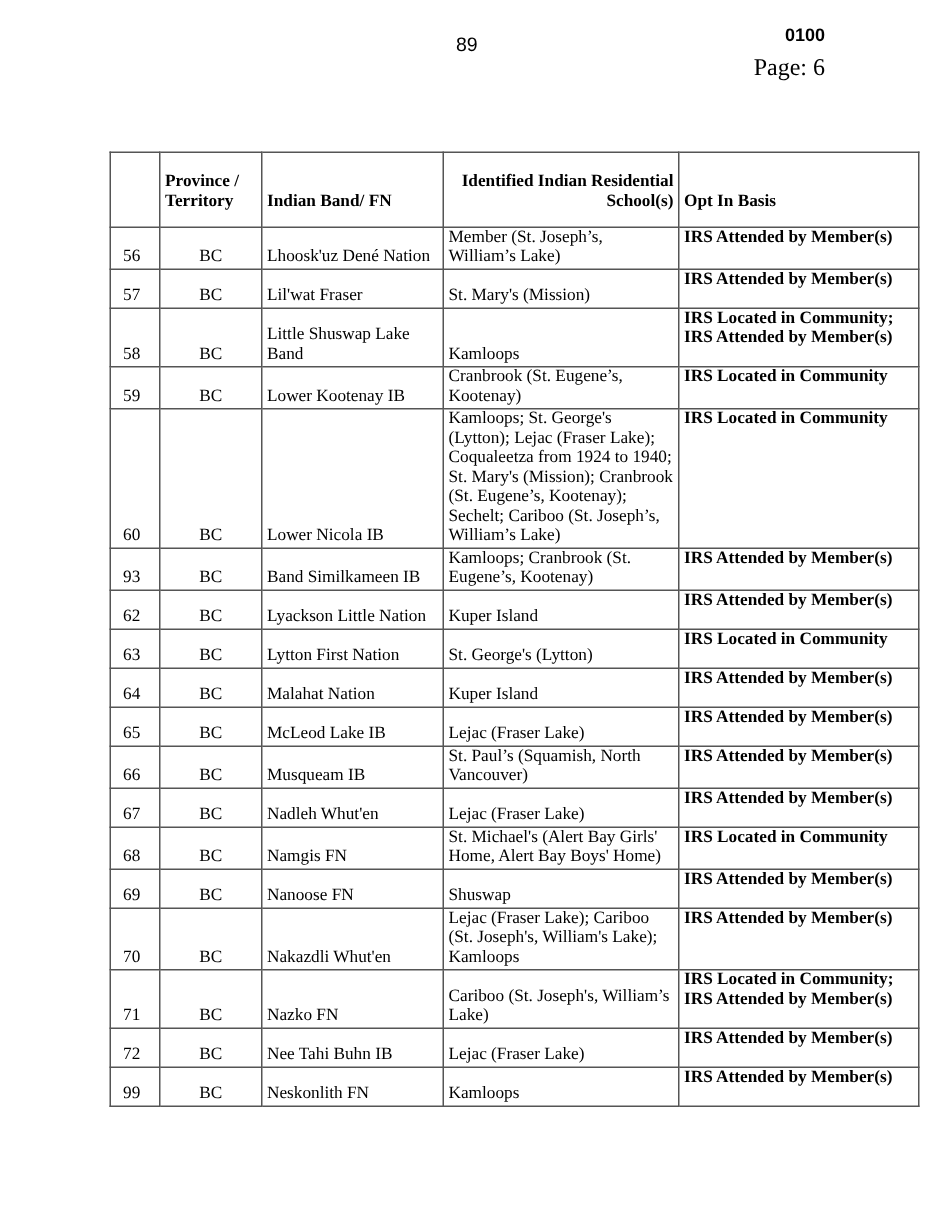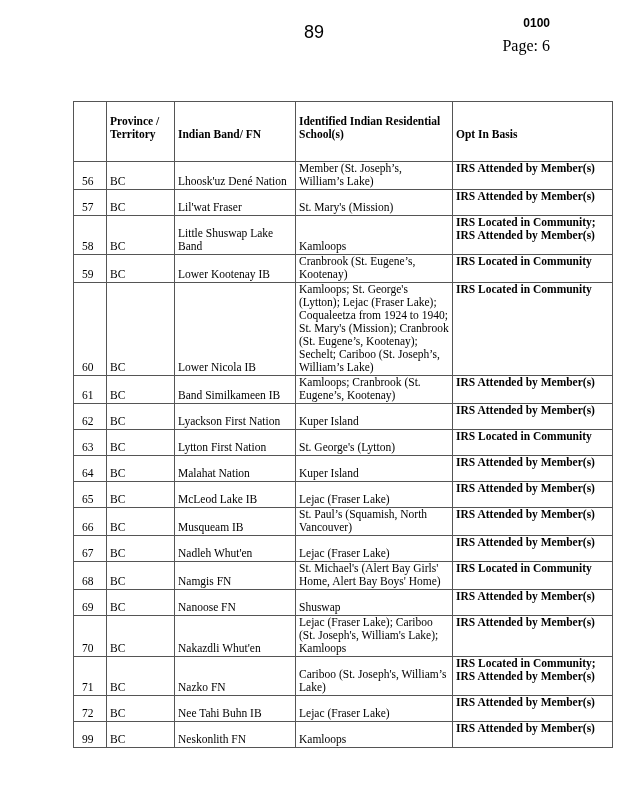--- a/index.html
+++ b/index.html
@@ -1,28 +1,28 @@
 <!DOCTYPE html>
 <html><head>
 <meta charset="utf-8">
 <style>
   html, body { margin: 0; padding: 0; background: #ffffff; }
   body { width: 624px; height: 807px; position: relative; overflow: hidden; font-family: "Liberation Serif", serif; color: #000; }
-  .page-num { position: absolute; left: 304px; top: 22px; font-family: "Liberation Sans", sans-serif; font-size: 18px; }
+  .page-num { position: absolute; left: 304px; top: 22px; font-family: "Liberation Sans", sans-serif; font-size: 13px; }
   .doc-code { position: absolute; right: 74px; top: 16px; font-family: "Liberation Sans", sans-serif; font-weight: bold; font-size: 12px; }
   .page-label { position: absolute; right: 74px; top: 37px; font-size: 16px; }
   table { position: absolute; left: 73px; top: 101px; border-collapse: collapse; width: 540px; font-size: 11.5px; line-height: 13px; }
   td, th { border: 1px solid #555; padding: 0 3px; vertical-align: bottom; text-align: left; }
-  th { font-weight: bold; height: 39px; padding-bottom: 20px; }
+  th { font-weight: bold; height: 39px; padding-bottom: 10px; }
   th.c0 { width: 26px; }
   th.c1 { width: 61px; }
   th.c2 { width: 114px; }
-  th.c3 { width: 150px; }
+  th.c3 { width: 150px; text-align: right; }
   td.num { padding-left: 8px; }
-  td.prov { }
+  td.prov { text-align: center; }
   td.opt { vertical-align: top; font-weight: bold; }
   td { padding-bottom: 1px; }
 </style>
 </head>
 <body>
 
 <div class="page-num">89</div>
 <div class="doc-code">0100</div>
 <div class="page-label">Page:  6</div>
 
@@ -66,30 +66,30 @@
         <td class="opt">IRS Located in Community</td>
       </tr>
       <tr style="height: 91px;">
         <td class="num">60</td>
         <td class="prov">BC</td>
         <td class="band">Lower Nicola IB</td>
         <td class="schools">Kamloops; St. George's (Lytton); Lejac (Fraser Lake); Coqualeetza from 1924 to 1940; St. Mary's (Mission); Cranbrook (St. Eugene’s, Kootenay); Sechelt; Cariboo (St. Joseph’s, William’s Lake)</td>
         <td class="opt">IRS Located in Community</td>
       </tr>
       <tr style="height: 26px;">
-        <td class="num">61</td>
+        <td class="num">93</td>
         <td class="prov">BC</td>
         <td class="band">Band Similkameen IB</td>
         <td class="schools">Kamloops; Cranbrook (St. Eugene’s, Kootenay)</td>
         <td class="opt">IRS Attended by Member(s)</td>
       </tr>
       <tr style="height: 26px;">
         <td class="num">62</td>
         <td class="prov">BC</td>
-        <td class="band">Lyackson First Nation</td>
+        <td class="band">Lyackson Little Nation</td>
         <td class="schools">Kuper Island</td>
         <td class="opt">IRS Attended by Member(s)</td>
       </tr>
       <tr style="height: 26px;">
         <td class="num">63</td>
         <td class="prov">BC</td>
         <td class="band">Lytton First Nation</td>
         <td class="schools">St. George's (Lytton)</td>
         <td class="opt">IRS Located in Community</td>
       </tr>

